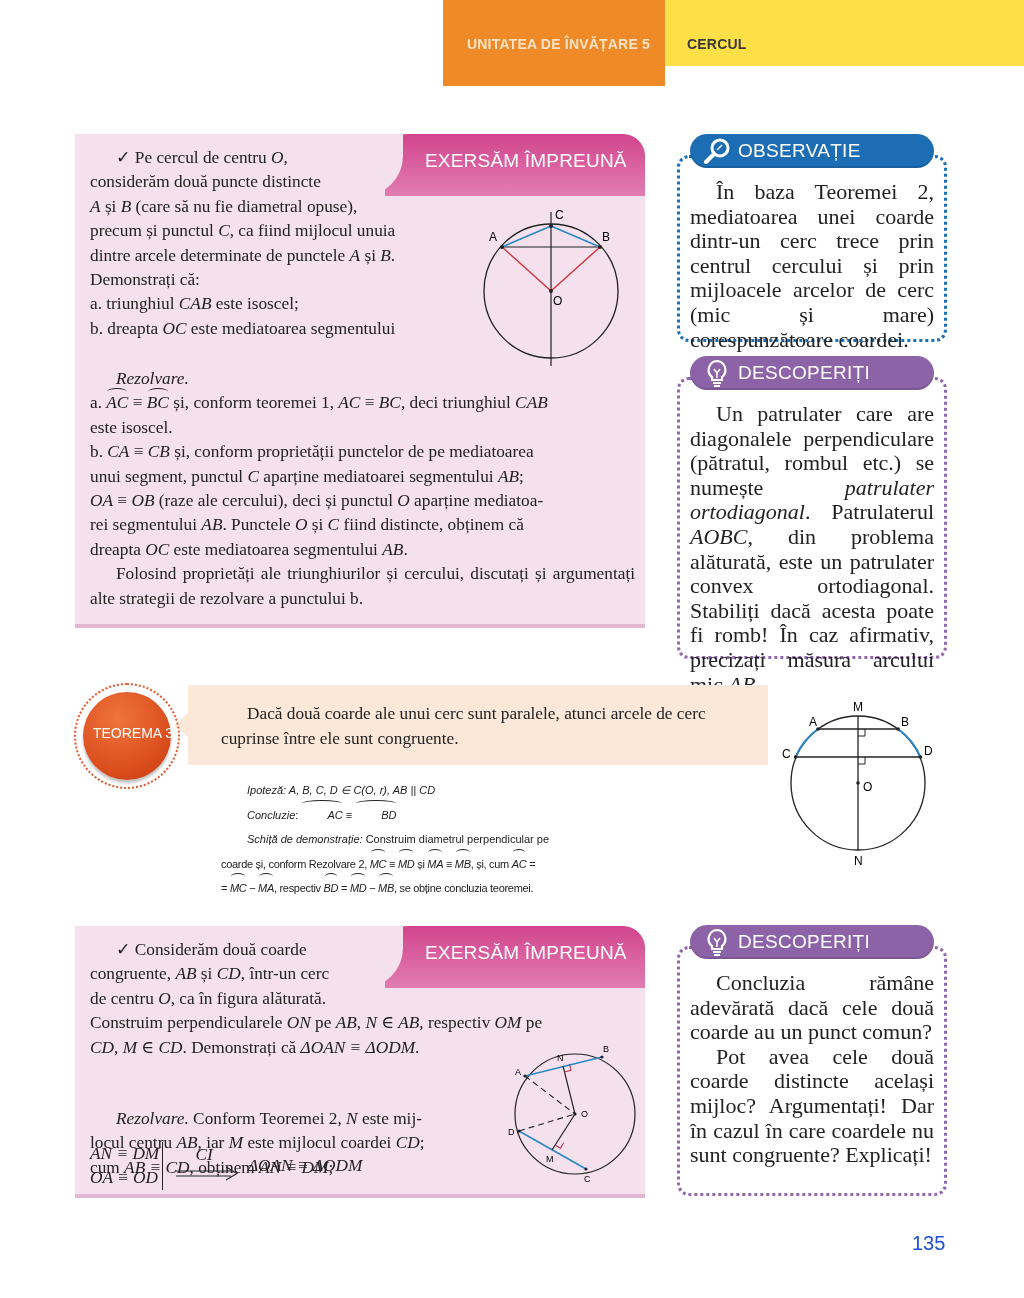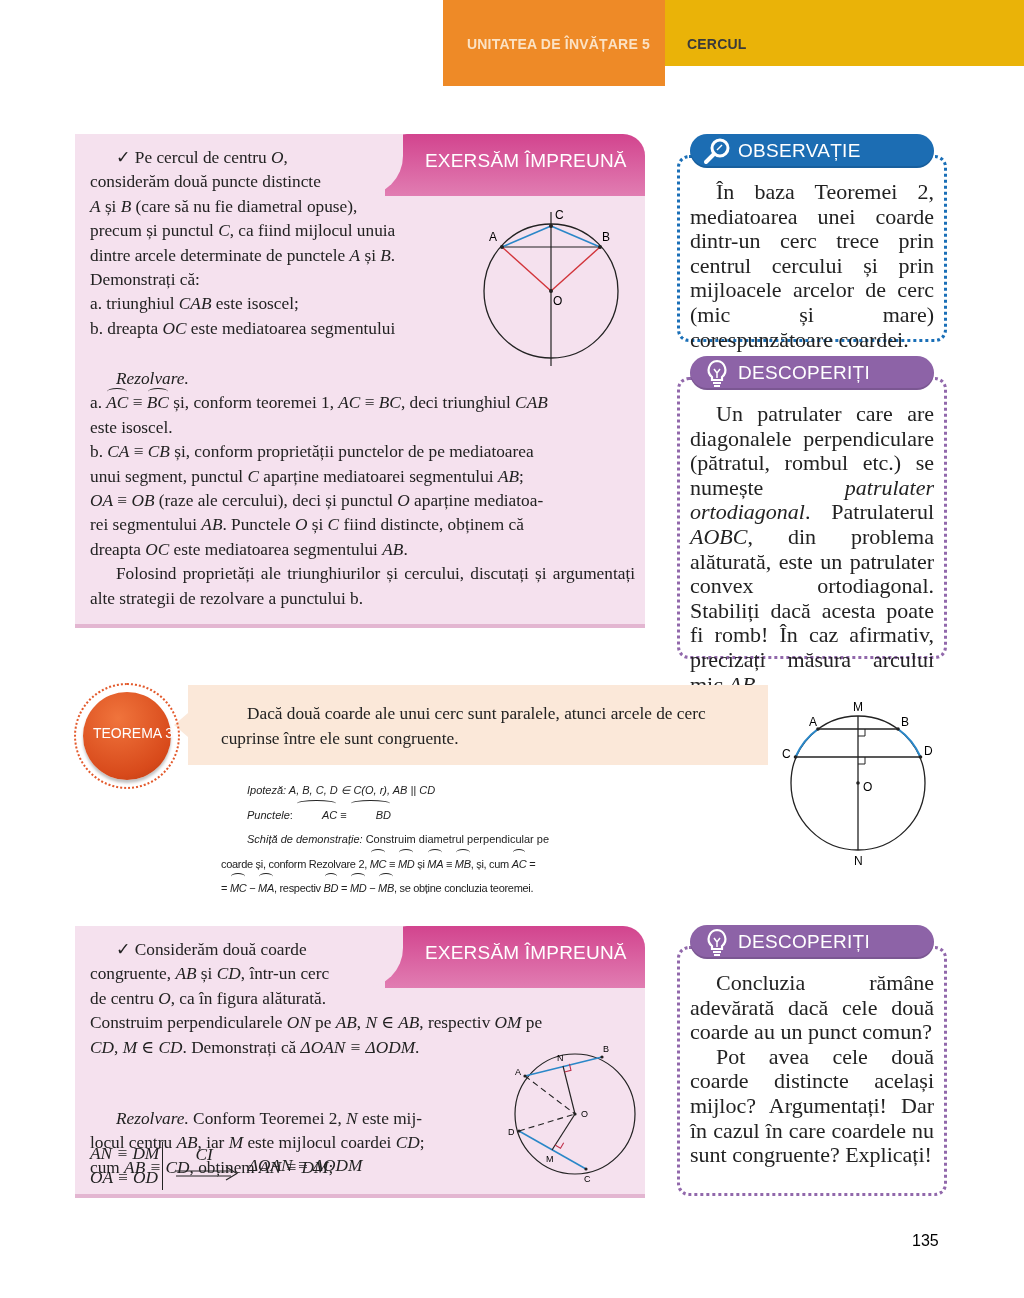--- a/index.html
+++ b/index.html
@@ -2,21 +2,21 @@
 <html><head>
 <meta charset="utf-8">
 <style>
   * { box-sizing: border-box; margin: 0; padding: 0; }
   html, body { width: 1024px; height: 1298px; background: #ffffff; }
   body { position: relative; font-family: "Liberation Serif", "DejaVu Serif", serif; color: #222; overflow: hidden; }
   i, .it { font-style: italic; }
 
   
   .hdr-unit { position: absolute; left: 443px; top: 0; width: 222px; height: 86px; background: #ee8a27; }
-  .hdr-title { position: absolute; left: 665px; top: 0; width: 359px; height: 66px; background: #eab308; }
+  .hdr-title { position: absolute; left: 665px; top: 0; width: 359px; height: 66px; background: #fde047; }
   .hdr-unit span, .hdr-title span { position: absolute; top: 36px; font-family: "Liberation Sans", "DejaVu Sans", sans-serif; font-weight: bold; font-size: 14px; letter-spacing: 0.2px; }
   .hdr-unit span { left: 24px; color: #fbe2c4; }
   .hdr-title span { left: 22px; color: #3a3a3a; }
 
   
   .ex-box { position: absolute; left: 75px; width: 570px; background: #f5e1ee; border-radius: 0 22px 0 0; box-shadow: 0 4px 0 #e3b6d1; }
   .ex-box .tab { position: absolute; right: 0; top: 0; width: 260px; height: 62px; background: linear-gradient(#d2448e, #e17db2); border-radius: 22px 22px 0 0; }
   .ex-box .tab::before { content: ""; position: absolute; left: -52px; top: 0; width: 70px; height: 62px; background: #f5e1ee; border-radius: 0 0 40px 0; }
   .ex-box .tab span { position: absolute; left: 40px; top: 16px; font-family: "Liberation Sans", "DejaVu Sans", sans-serif; font-size: 19px; color: #fff; letter-spacing: 0.2px; }
   .ex-box .curve { position: absolute; right: 0; top: 62px; width: 260px; height: 20px; background: #f5e1ee; border-radius: 28px 0 0 0; }
@@ -39,21 +39,21 @@
 
   
   .th-badge { position: absolute; left: 74px; top: 683px; width: 106px; height: 106px; border-radius: 50%; border: 2px dotted #e35a2c; }
   .th-badge .disc { position: absolute; left: 7px; top: 7px; width: 88px; height: 88px; border-radius: 50%; background: radial-gradient(circle at 40% 30%, #f0743c, #d84a1b 70%, #b23a12); box-shadow: 0 3px 3px rgba(0,0,0,0.25); }
   .th-badge .disc span { position: absolute; left: 0; right: -12px; top: 33px; text-align: center; font-family: "Liberation Sans", "DejaVu Sans", sans-serif; font-size: 14px; color: #fff; white-space: nowrap; }
   .th-band { position: absolute; left: 188px; top: 685px; width: 580px; height: 80px; background: #fbe8d9; }
   .th-band::before { content: ""; position: absolute; left: -14px; top: 28px; border-right: 14px solid #fbe8d9; border-top: 12px solid transparent; border-bottom: 12px solid transparent; }
   .th-text { position: absolute; left: 221px; top: 701px; width: 540px; font-size: 17.3px; line-height: 25px; }
   .th-proof { position: absolute; left: 221px; top: 778px; width: 545px; font-family: Liberation Sans, sans-serif; font-size: 11px; line-height: 24.5px; }
 
-  .pg { position: absolute; left: 912px; top: 1232px; font-family: "Liberation Sans", "DejaVu Sans", sans-serif; font-size: 16px; color: #000000; }
+  .pg { position: absolute; left: 912px; top: 1232px; font-family: "Liberation Sans", "DejaVu Sans", sans-serif; font-size: 20px; color: #1d4ed8; }
   svg text { font-family: "Liberation Sans", "DejaVu Sans", sans-serif; }
 </style>
 </head>
 <body>
 
 <div class="hdr-unit">
   <span>UNITATEA DE ÎNVĂȚARE 5</span>
 </div>
 <div class="hdr-title">
   <span>CERCUL</span>
@@ -135,21 +135,21 @@
 <div class="th-band"></div>
 <div class="th-badge">
   <div class="disc">
       <span>TEOREMA 3</span>
     </div>
 </div>
 <div class="th-text ind">Dacă două coarde ale unui cerc sunt paralele, atunci arcele de cerc cuprinse între ele sunt congruente.</div>
 
 <div class="th-proof">
   <div class="ind"><i>Ipoteză</i><i>: A, B, C, D ∈ C(O, r), AB || CD</i></div>
-  <div class="ind"><i>Punctele</i><span>: </span><span class="arc">AC</span><span> ≡ </span><span class="arc">BD</span></div>
+  <div class="ind"><i>Concluzie</i><span>: </span><span class="arc">AC</span><span> ≡ </span><span class="arc">BD</span></div>
   <div class="ind"><i>Schiță de demonstrație:</i><span> Construim diametrul perpendicular pe</span></div>
   <div style="letter-spacing:-0.3px;"><span>coarde și, conform Rezolvare 2, </span><span class="arc">MC</span><span> ≡ </span><span class="arc">MD</span><span> și </span><span class="arc">MA</span><span> ≡ </span><span class="arc">MB</span><span>, și, cum </span><span class="arc">AC</span><span> =</span></div>
   <div style="letter-spacing:-0.3px;"><span>= </span><span class="arc">MC</span><span> − </span><span class="arc">MA</span><span>, respectiv </span><span class="arc">BD</span><span> = </span><span class="arc">MD</span><span> − </span><span class="arc">MB</span><span>, se obține concluzia teoremei.</span></div>
 </div>
 
 <svg style="position:absolute; left:775px; top:695px;" width="170" height="180" viewBox="0 0 170 180">
   <circle cx="83" cy="88" r="67" fill="none" stroke="#222" stroke-width="1.3"></circle>
   <path d="M 43 34 A 67 67 0 0 0 20.5 62" fill="none" stroke="#2a87c8" stroke-width="2"></path>
   <path d="M 123 34 A 67 67 0 0 1 145.5 62" fill="none" stroke="#2a87c8" stroke-width="2"></path>
   <line x1="83" y1="21" x2="83" y2="155" stroke="#222" stroke-width="1.3"></line>

